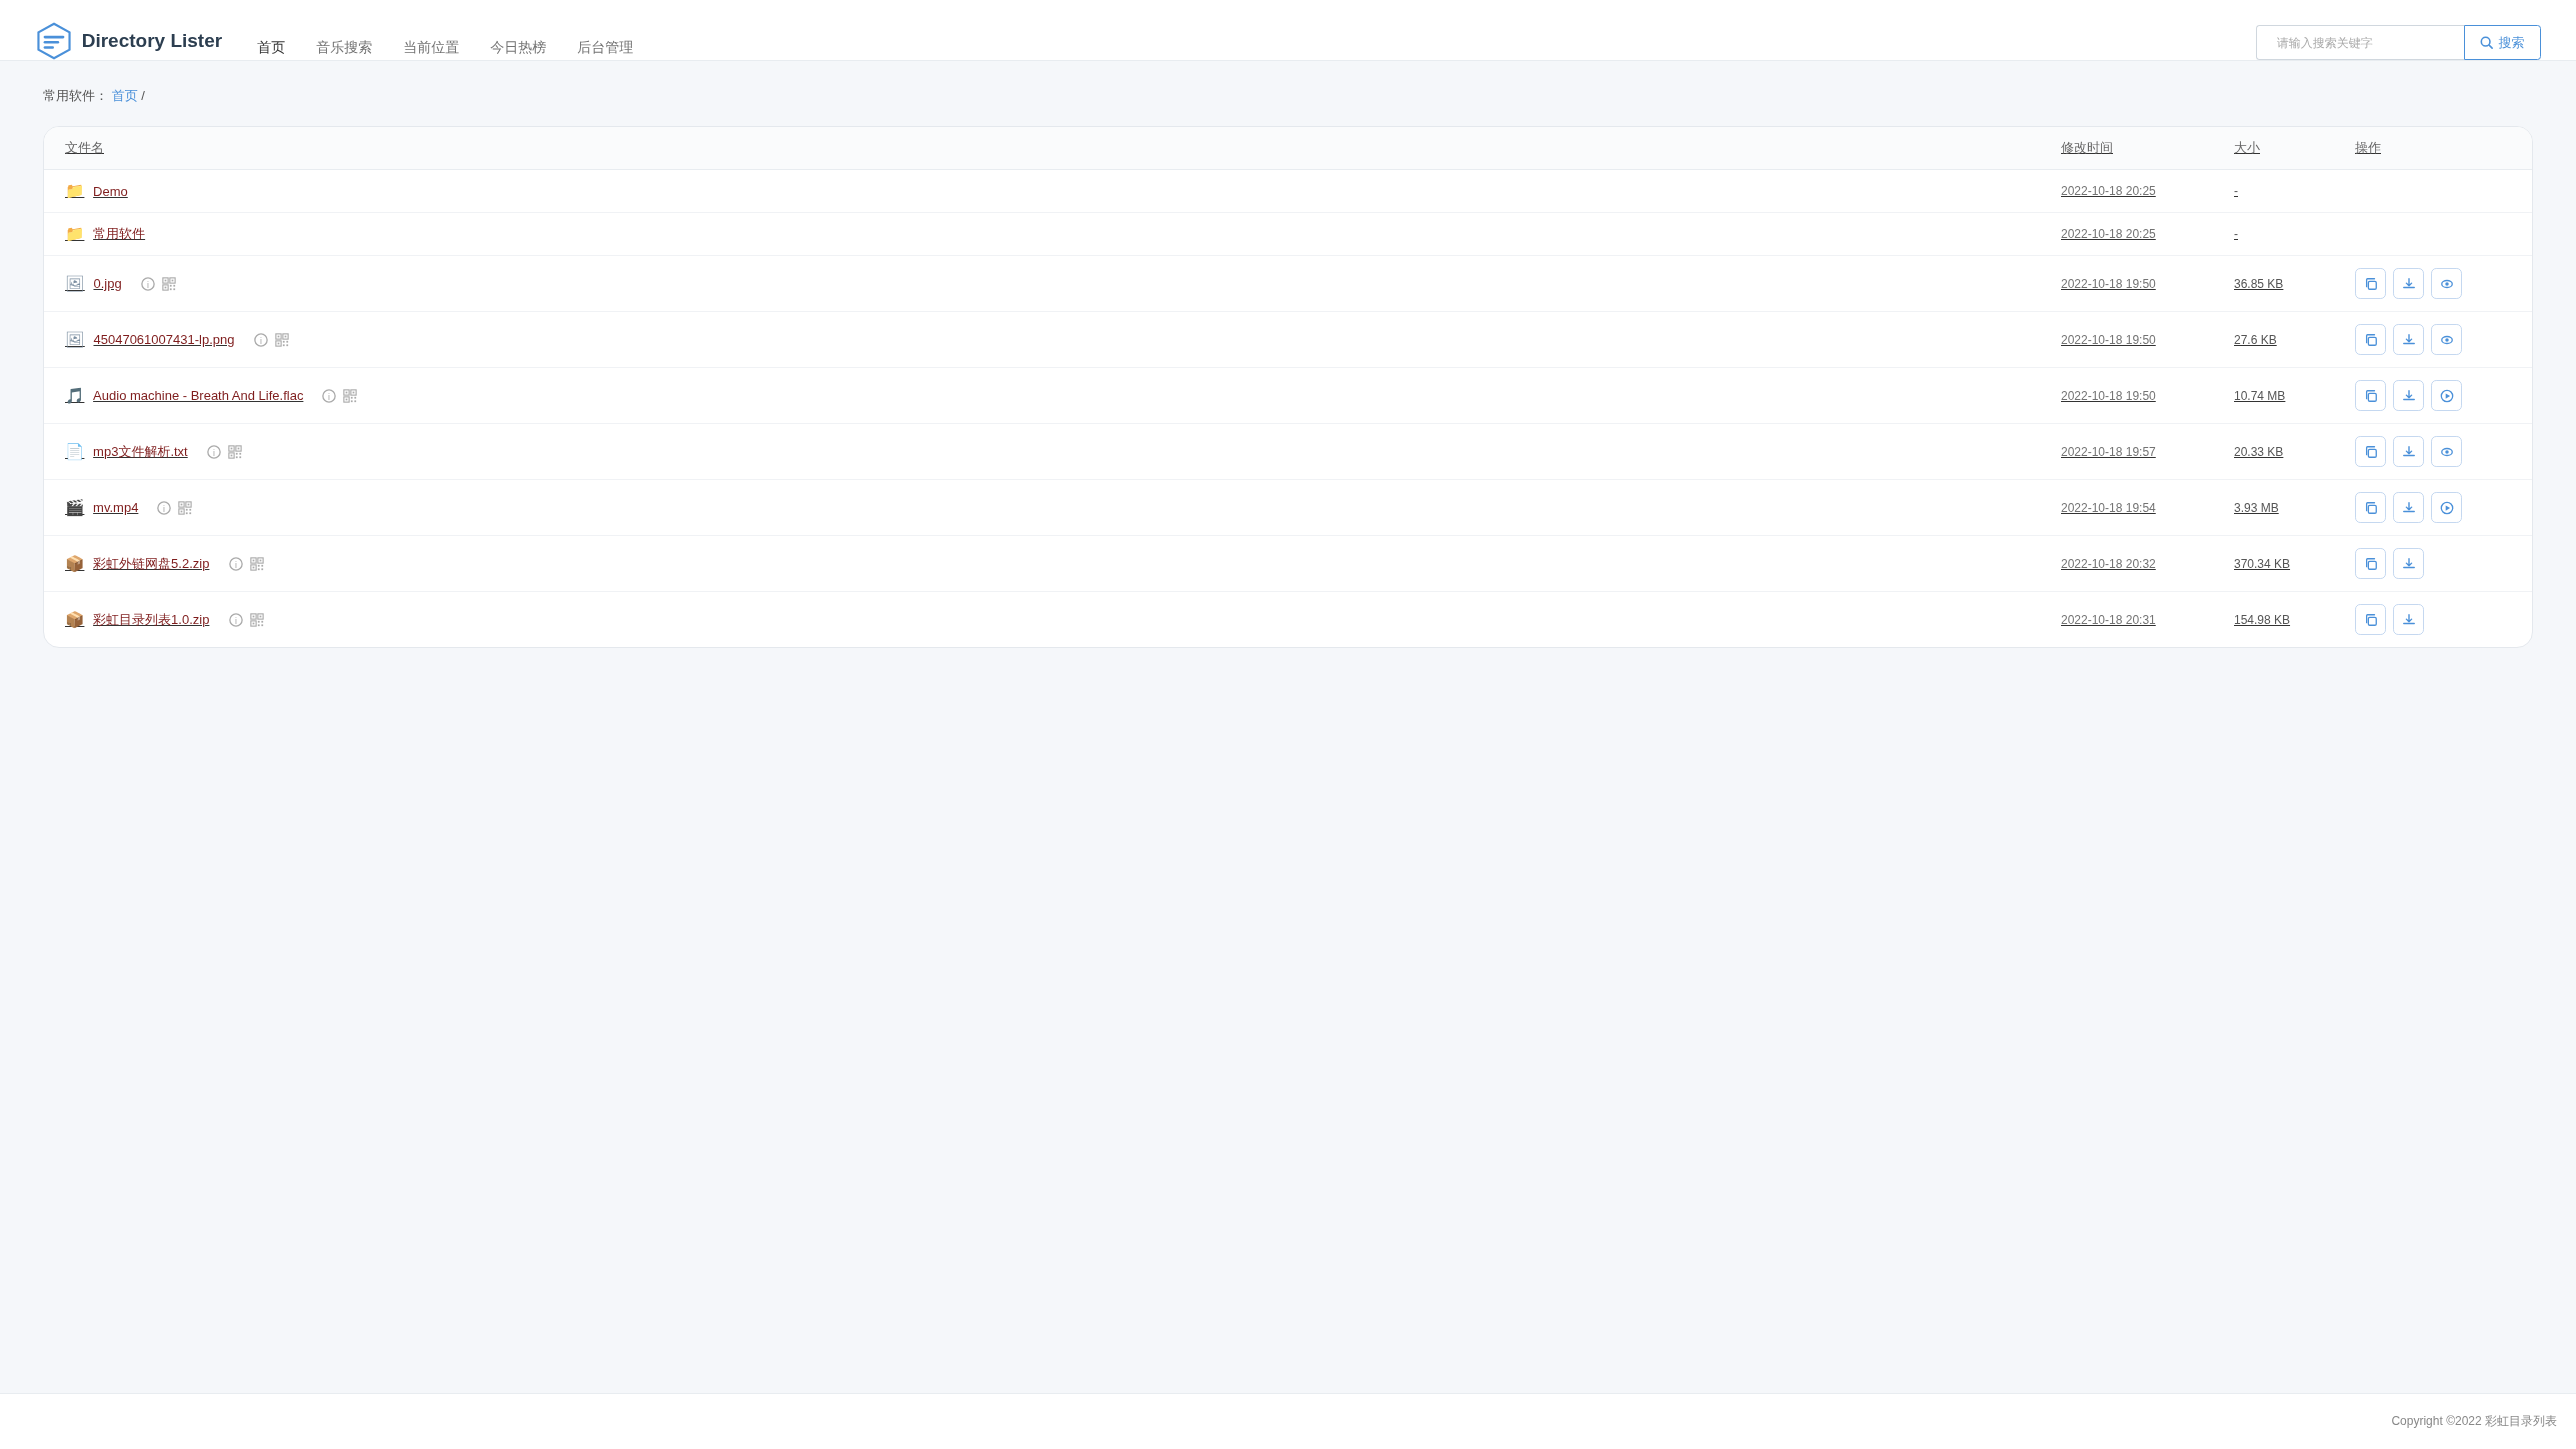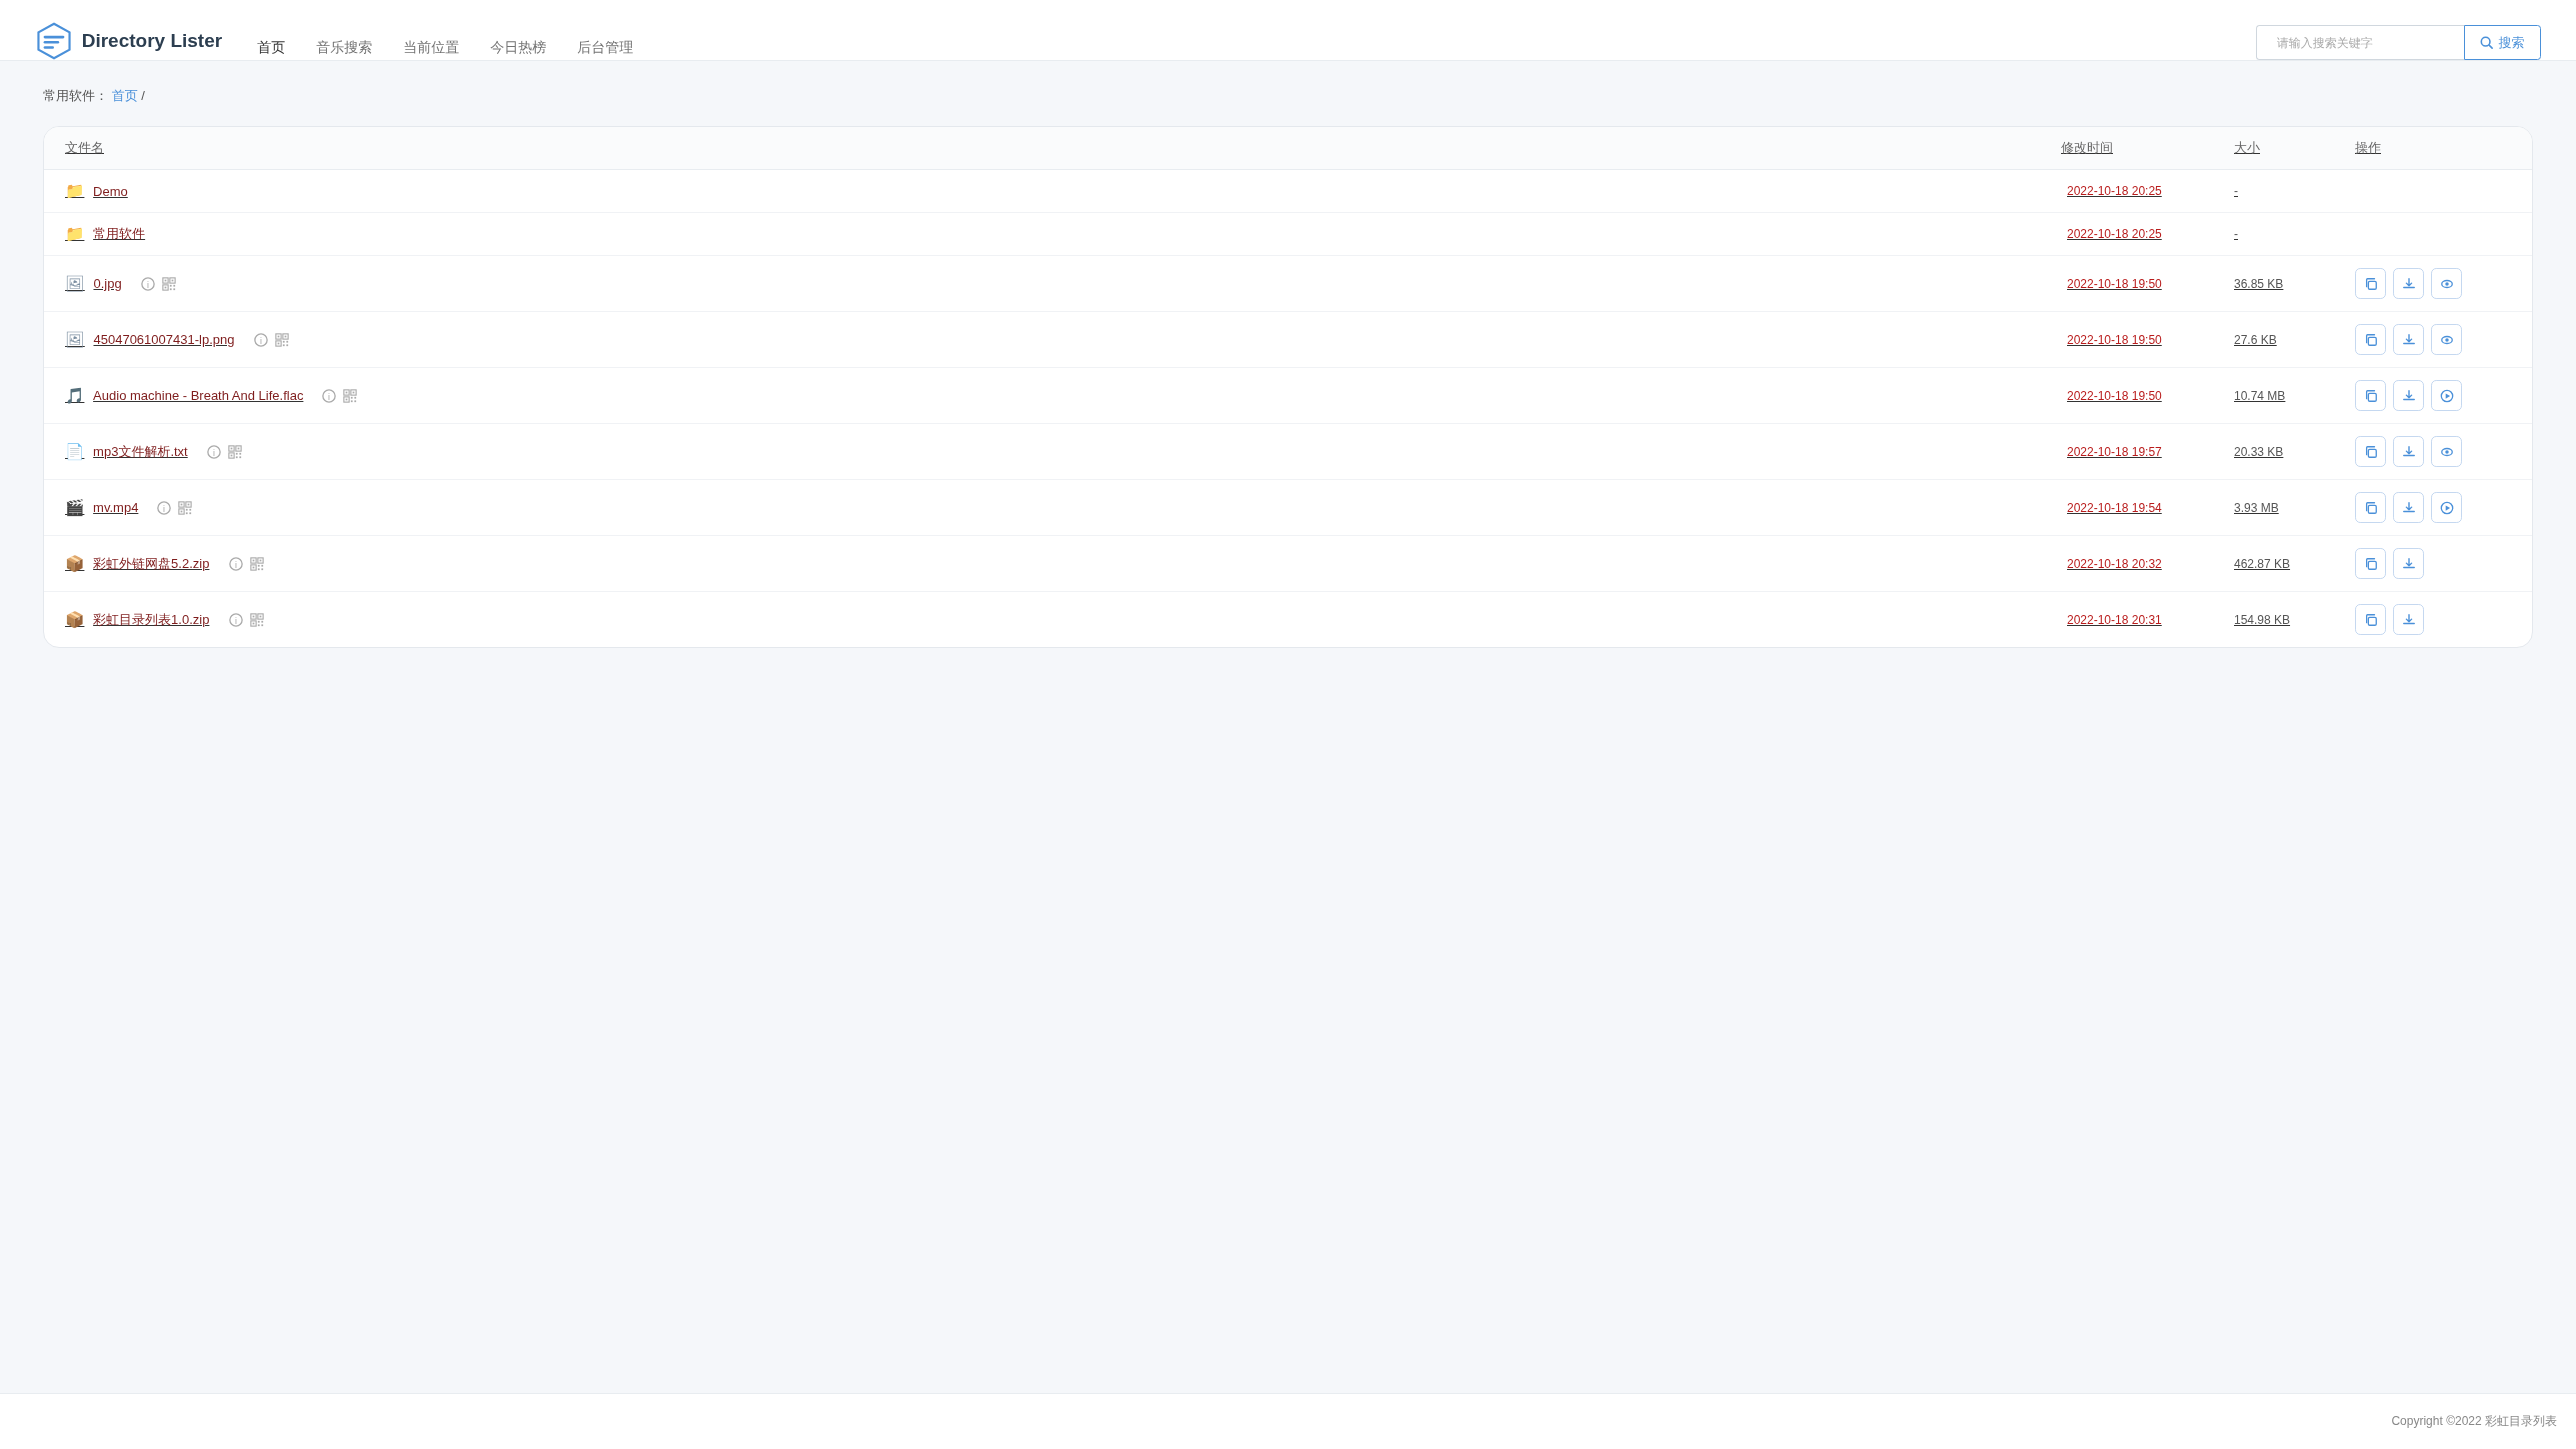--- a/index.html
+++ b/index.html
@@ -159,22 +159,21 @@
     .file-action-icon {
       color: #999;
       font-size: 13px;
       cursor: pointer;
       display: flex;
       align-items: center;
     }
 
     .date-cell {
       font-size: 12px;
-      color: #b91c1c;
-      margin-left: 6px;
+      color: #737373;
     }
     .size-cell {
       font-size: 12px;
       color: #555;
     }
     .ops-cell {
       display: flex;
       align-items: center;
       gap: 7px;
     }
@@ -554,21 +553,21 @@
               <rect x="3" y="11" width="2" height="2" fill="#aaa"></rect>
               <rect x="9" y="9" width="2" height="2" fill="#aaa"></rect>
               <rect x="13" y="9" width="2" height="2" fill="#aaa"></rect>
               <rect x="9" y="13" width="2" height="2" fill="#aaa"></rect>
               <rect x="13" y="13" width="2" height="2" fill="#aaa"></rect>
             </svg>
           </span>
         </div>
       </div>
       <div class="date-cell">2022-10-18 20:32</div>
-      <div class="size-cell">462.87 KB</div>
+      <div class="size-cell">370.34 KB</div>
       <div class="ops-cell">
         <button class="op-btn">
           <svg width="14" height="14" viewBox="0 0 16 16" fill="none">
               <rect x="5" y="5" width="9" height="9" rx="1.5" stroke="#4a90d9" stroke-width="1.5"></rect>
               <path d="M3 11V3a1 1 0 0 1 1-1h8" stroke="#4a90d9" stroke-width="1.5" stroke-linecap="round"></path>
             </svg>
         </button>
         <button class="op-btn">
           <svg width="14" height="14" viewBox="0 0 16 16" fill="none">
               <path d="M8 2v8M5 7l3 3 3-3" stroke="#4a90d9" stroke-width="1.6" stroke-linecap="round" stroke-linejoin="round"></path>

